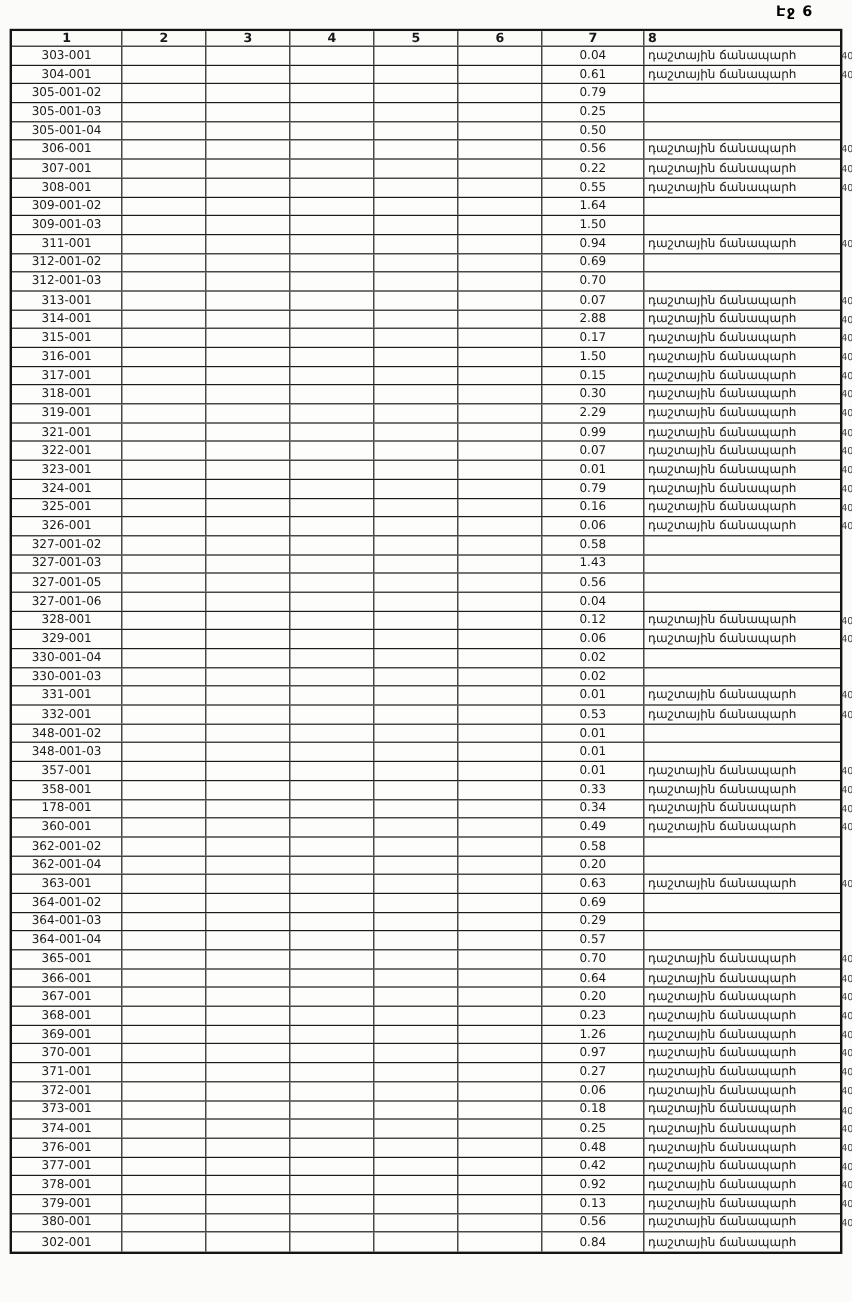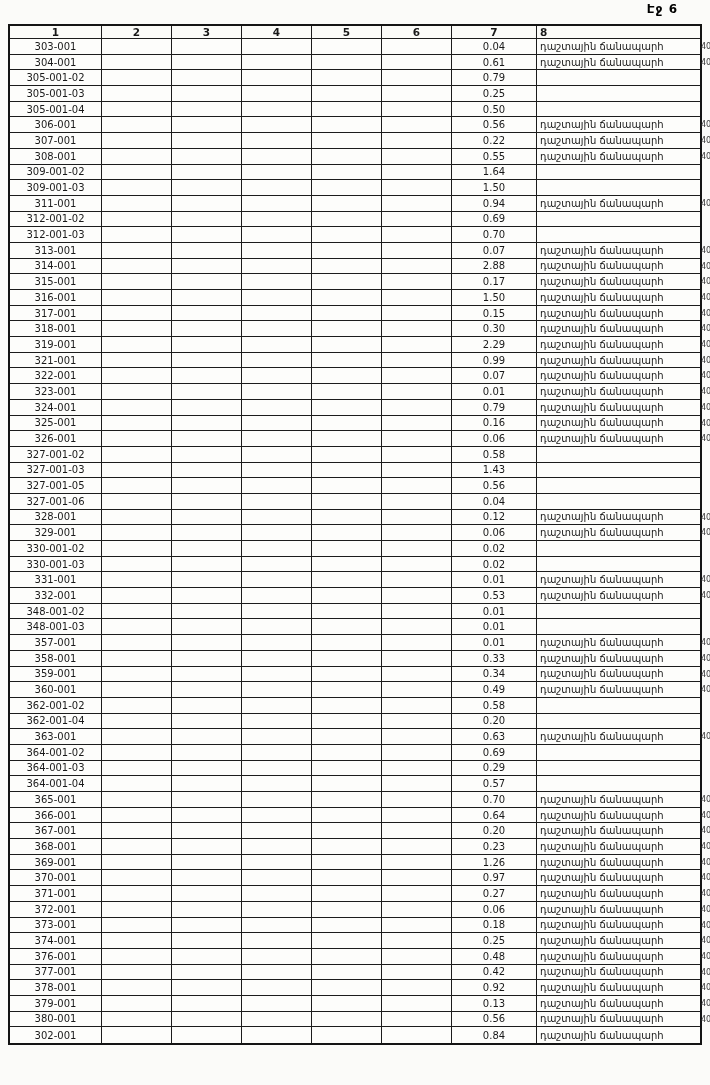--- a/index.html
+++ b/index.html
@@ -402,21 +402,21 @@
       <div class="cell c2"></div>
       <div class="cell c3"></div>
       <div class="cell c4"></div>
       <div class="cell c5"></div>
       <div class="cell c6"></div>
       <div class="cell c7">0.06</div>
       <div class="cell c8">դաշտային ճանապարհ</div>
       <span class="note">40</span>
     </div>
     <div class="row">
-      <div class="cell c1">330-001-02</div>
+      <div class="cell c1">330-001-04</div>
       <div class="cell c2"></div>
       <div class="cell c3"></div>
       <div class="cell c4"></div>
       <div class="cell c5"></div>
       <div class="cell c6"></div>
       <div class="cell c7">0.02</div>
       <div class="cell c8"></div>
     </div>
     <div class="row">
       <div class="cell c1">330-001-03</div>
@@ -486,21 +486,21 @@
       <div class="cell c2"></div>
       <div class="cell c3"></div>
       <div class="cell c4"></div>
       <div class="cell c5"></div>
       <div class="cell c6"></div>
       <div class="cell c7">0.33</div>
       <div class="cell c8">դաշտային ճանապարհ</div>
       <span class="note">40</span>
     </div>
     <div class="row">
-      <div class="cell c1">359-001</div>
+      <div class="cell c1">178-001</div>
       <div class="cell c2"></div>
       <div class="cell c3"></div>
       <div class="cell c4"></div>
       <div class="cell c5"></div>
       <div class="cell c6"></div>
       <div class="cell c7">0.34</div>
       <div class="cell c8">դաշտային ճանապարհ</div>
       <span class="note">40</span>
     </div>
     <div class="row">

